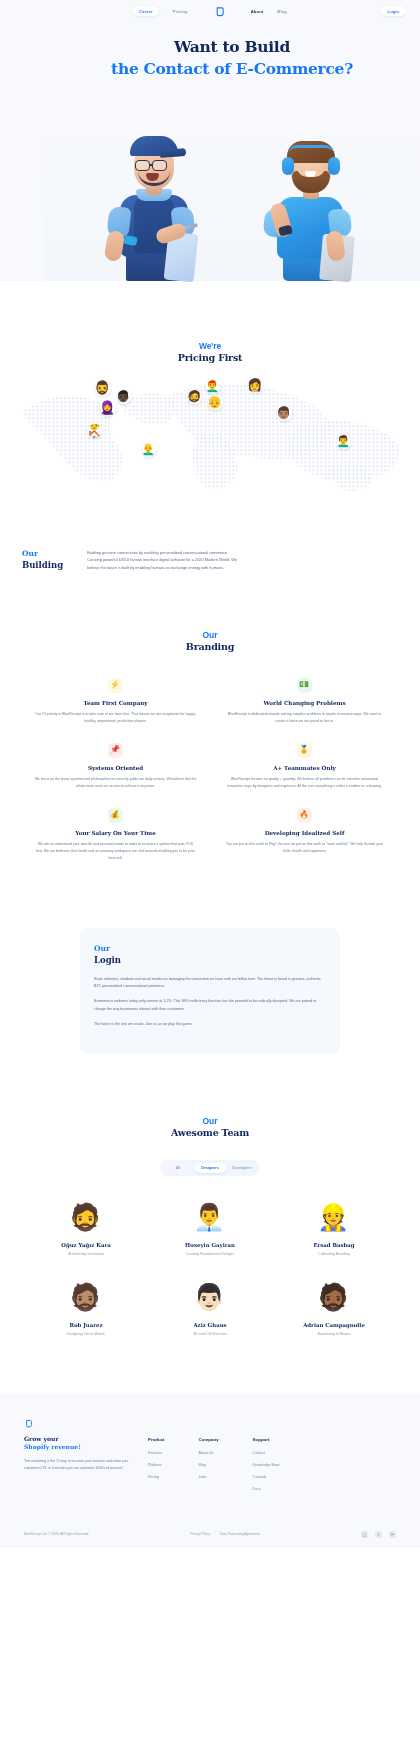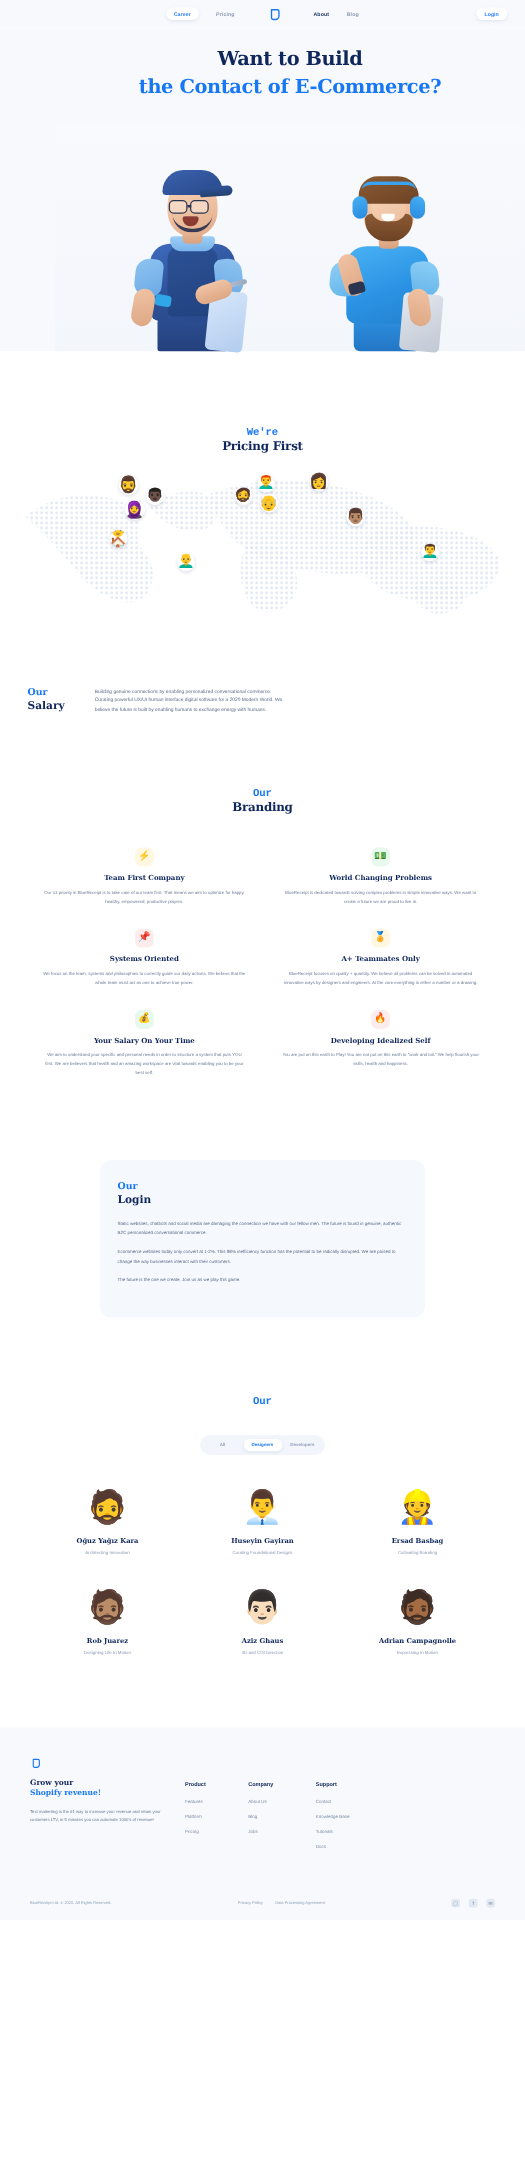--- a/index.html
+++ b/index.html
@@ -137,21 +137,21 @@
     background:linear-gradient(200deg,#46b0f5,#2a8ade); border-radius:7px; }
   .b-hband { position:absolute; left:30px; bottom:128px; width:44px; height:8px;
     border-top:3px solid #3aa2ef; border-radius:22px 22px 0 0; }
   .b-watch { position:absolute; left:20px; bottom:46px; width:13px; height:9px;
     background:#2c3550; border-radius:3px; transform:rotate(-14deg); }
   .b-laptop { position:absolute; left:62px; bottom:0px; width:32px; height:46px;
     background:linear-gradient(150deg,#e3e8ef,#c0c8d4); border-radius:4px; transform:rotate(5deg); }
 
   
   .sec-head { text-align:center; }
-  .sec-head .t1 { display:block; font-family:Liberation Mono, monospace; font-weight:700;
+  .sec-head .t1 { display:block; font-family:Liberation Sans, sans-serif; font-weight:700;
     font-size:8.5px; color:#1878f4; letter-spacing:-.1px; }
   .sec-head .t2 { display:block; font-family:"DejaVu Serif", serif; font-weight:700;
     font-size:9.5px; color:#10275c; letter-spacing:-.2px; margin-top:1px; }
 
   
   .remote { padding-top:60px; background:#fff; }
   .map-wrap { position:relative; height:120px; margin-top:10px; }
   .map-dots { position:absolute; inset:0; opacity:.55; }
   .ava {
     position:absolute; border-radius:50%;
@@ -332,21 +332,21 @@
           <div class="ava" style="left: 248px; top: 5px; width: 15px; height: 15px; font-size: 12.3px;">👩</div>
           <div class="ava" style="left: 277px; top: 33px; width: 15px; height: 15px; font-size: 12.3px;">👨🏽</div>
           <div class="ava" style="left: 337px; top: 62px; width: 14px; height: 14px; font-size: 11.48px;">👨‍🦱</div>
         </div>
     </div>
   </div>
 
   <div class="mission">
     <div class="mission-h">
       <span class="m1">Our</span>
-      <span class="m2">Salary</span>
+      <span class="m2">Building</span>
     </div>
     <div class="mission-body">Building genuine connections by enabling personalized conversational commerce. Curating powerful UX/UI human interface digital software for a 2020 Modern World. We believe the future is built by enabling humans to exchange energy with humans.</div>
   </div>
 
   <div class="benefits">
     <div class="sec-head">
       <span class="t1">Our</span>
       <span class="t2">Branding</span>
     </div>
     <div class="ben-grid" id="ben-grid">
@@ -391,20 +391,21 @@
           <div class="vision-p">Static websites, chatbots and social media are damaging the connection we have with our fellow men. The future is found in genuine, authentic B2C personalized conversational commerce.</div>
           <div class="vision-p">Ecommerce websites today only convert at 1-2%. This 98% inefficiency function has the potential to be radically disrupted. We are poised to change the way businesses interact with their customers.</div>
           <div class="vision-p">The future is the one we create. Join us as we play this game.</div>
         </div>
     </div>
   </div>
 
   <div class="team">
     <div class="sec-head">
       <span class="t1">Our</span>
+      <span class="t2">Awesome Team</span>
     </div>
     <div class="team-tabs" id="team-tabs">
         <div class="team-tab">All</div>
         <div class="team-tab active">Designers</div>
         <div class="team-tab">Developers</div>
       </div>
     <div class="team-grid" id="team-grid">
         <div class="team-card">
           <div class="team-ava">🧔</div>
           <div class="team-name">Oğuz Yağız Kara</div>

